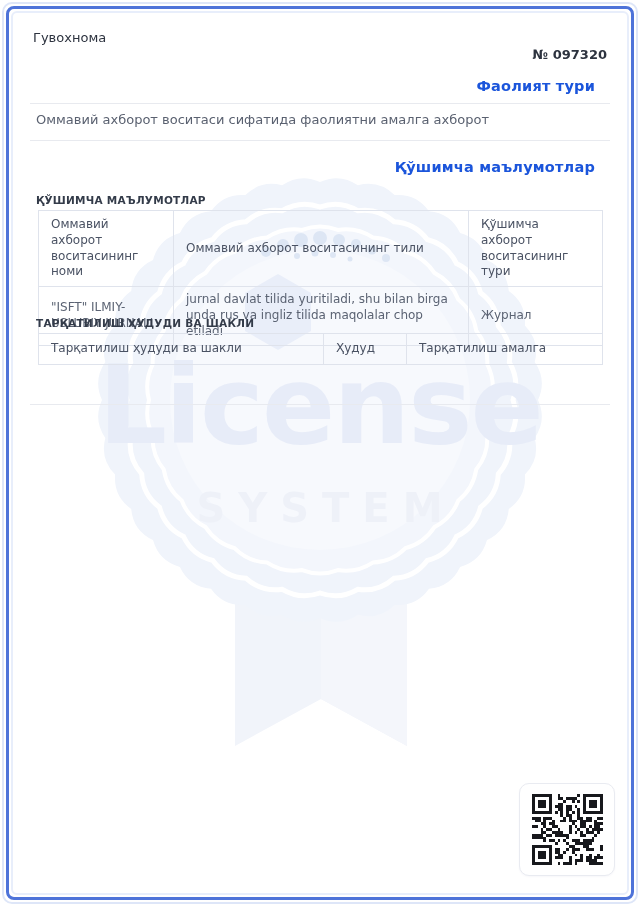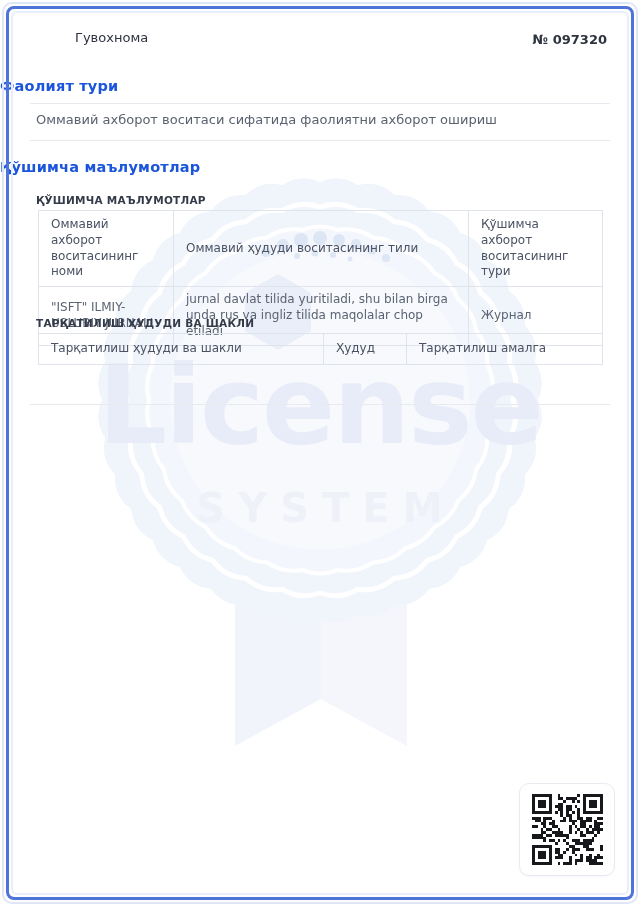--- a/index.html
+++ b/index.html
@@ -10,24 +10,24 @@
   }
   
   .frame-outer { position:absolute; inset:2px;  border:2px solid #dee6f8; border-radius:10px; pointer-events:none; z-index:3; }
   .frame-main  { position:absolute; inset:6px;  border:3px solid #4e73d9; border-radius:8px;  pointer-events:none; z-index:3; }
   .frame-inner { position:absolute; inset:11px; border:2px solid #e8eefb; border-radius:6px;  pointer-events:none; z-index:3; }
 
   .watermark { position:absolute; left:0; top:0; width:640px; height:906px; z-index:0; }
 
   .content { position:absolute; inset:0; z-index:1; }
 
-  .doc-type   { position:absolute; left:33px;  top:30px; font-size:13px; color:#2d333f; font-weight:500;margin-left:42px; }
-  .doc-number { position:absolute; right:33px; top:32px; font-size:13px; color:#2d333f; font-weight:600; }
-
-  .blue-title { position:absolute; left:0; width:595px; text-align:left;
+  .doc-type   { position:absolute; left:33px;  top:30px; font-size:13px; color:#2d333f; font-weight:500; }
+  .doc-number { position:absolute; right:33px; top:47px; font-size:13px; color:#2d333f; font-weight:600; }
+
+  .blue-title { position:absolute; left:0; width:595px; text-align:right;
                 font-size:14.5px; font-weight:bold; color:#1b55db; letter-spacing:.2px; }
   .title-activity   { top:78px; }
   .title-additional { top:159px; }
 
   .divider { position:absolute; left:30px; width:580px; height:1px; background:#e8eaef; }
   .div-1 { top:103px; } .div-2 { top:140px; } .div-3 { top:404px; }
 
   .activity-text { position:absolute; left:36px; top:112px; font-size:13px; color:#5a6170; }
 
   .section-label { position:absolute; left:36px; font-size:10.5px; font-weight:bold;
@@ -87,36 +87,36 @@
 <div class="frame-outer"></div>
 <div class="frame-main"></div>
 <div class="frame-inner"></div>
 
 <div class="content">
   <div class="doc-type">Гувохнома</div>
   <div class="doc-number">№ 097320</div>
 
   <div class="blue-title title-activity">Фаолият тури</div>
   <div class="divider div-1"></div>
-  <div class="activity-text">Оммавий ахборот воситаси сифатида фаолиятни ахборот ошириш</div>
+  <div class="activity-text">Оммавий ахборот воситаси сифатида фаолиятни амалга ахборот</div>
   <div class="divider div-2"></div>
 
   <div class="blue-title title-additional">Қўшимча маълумотлар</div>
   <div class="section-label label-additional">ҚЎШИМЧА МАЪЛУМОТЛАР</div>
 
   <table class="table-additional">
     <colgroup>
         <col style="width:135px">
         <col style="width:295px">
         <col style="width:134px">
       </colgroup>
     <tbody>
         <tr>
       <th>Оммавий ахборот воситасининг номи</th>
-      <th>Оммавий ҳудуди воситасининг тили</th>
+      <th>Оммавий ахборот воситасининг тили</th>
       <th>Қўшимча ахборот воситасининг тури</th>
     </tr>
     <tr>
       <td>"ISFT" ILMIY-USLUBIY JURNALI</td>
       <td>jurnal davlat tilida yuritiladi, shu bilan birga unda rus va ingliz tilida maqolalar chop etiladi</td>
       <td>Журнал</td>
     </tr>
   </tbody>
     </table>
 

